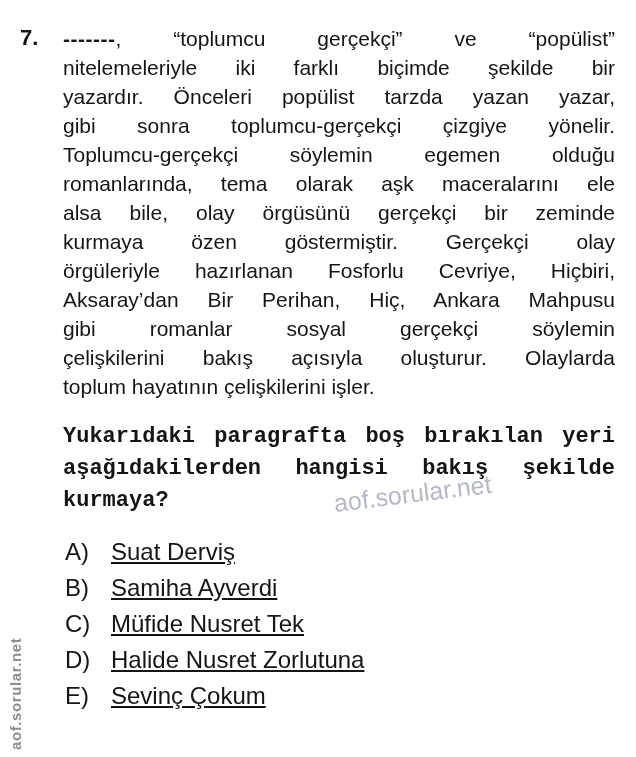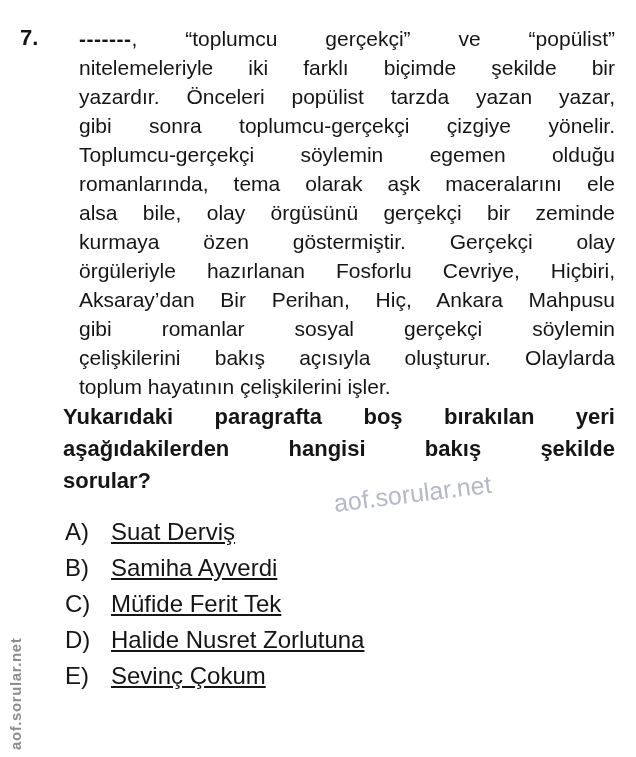--- a/index.html
+++ b/index.html
@@ -30,33 +30,34 @@
     top: 24px;
     width: 552px;
     z-index: 2;
   }
   .para .line {
     font-size: 21px;
     line-height: 29px;
     text-align: justify;
     text-align-last: justify;
     white-space: normal;
-    margin-left: 16px;
   }
   .para .line:last-child {
     text-align-last: left;
   }
   .blank-dashes {
     font-weight: bold;
     letter-spacing: 0.5px;
   }
   .stem {
     position: relative;
     z-index: 2;
+    margin-top: 20px;
     font-weight: bold;
+    font-family: Liberation Mono, monospace;
   }
   .stem .line {
     font-size: 22px;
     line-height: 32px;
     text-align: justify;
     text-align-last: justify;
   }
   .stem .line:last-child {
     text-align-last: left;
   }
@@ -130,36 +131,36 @@
         <div class="line">Aksaray’dan Bir Perihan, Hiç, Ankara Mahpusu</div>
         <div class="line">gibi romanlar sosyal gerçekçi söylemin</div>
         <div class="line">çelişkilerini bakış açısıyla oluşturur. Olaylarda</div>
         <div class="line">toplum hayatının çelişkilerini işler.</div>
       </div>
 
     <div class="stem">
 
     <div class="line">Yukarıdaki paragrafta boş bırakılan yeri</div>
         <div class="line">aşağıdakilerden hangisi bakış şekilde</div>
-        <div class="line">sorular?</div>
+        <div class="line">kurmaya?</div>
       </div>
 
     <div class="options">
 
     <div class="option-row">
           <span class="option-letter">A)</span>
           <span class="option-text">Suat Derviş</span>
         </div>
         <div class="option-row">
           <span class="option-letter">B)</span>
           <span class="option-text">Samiha Ayverdi</span>
         </div>
         <div class="option-row">
           <span class="option-letter">C)</span>
-          <span class="option-text">Müfide Ferit Tek</span>
+          <span class="option-text">Müfide Nusret Tek</span>
         </div>
         <div class="option-row">
           <span class="option-letter">D)</span>
           <span class="option-text">Halide Nusret Zorlutuna</span>
         </div>
         <div class="option-row">
           <span class="option-letter">E)</span>
           <span class="option-text">Sevinç Çokum</span>
         </div>
       </div>

